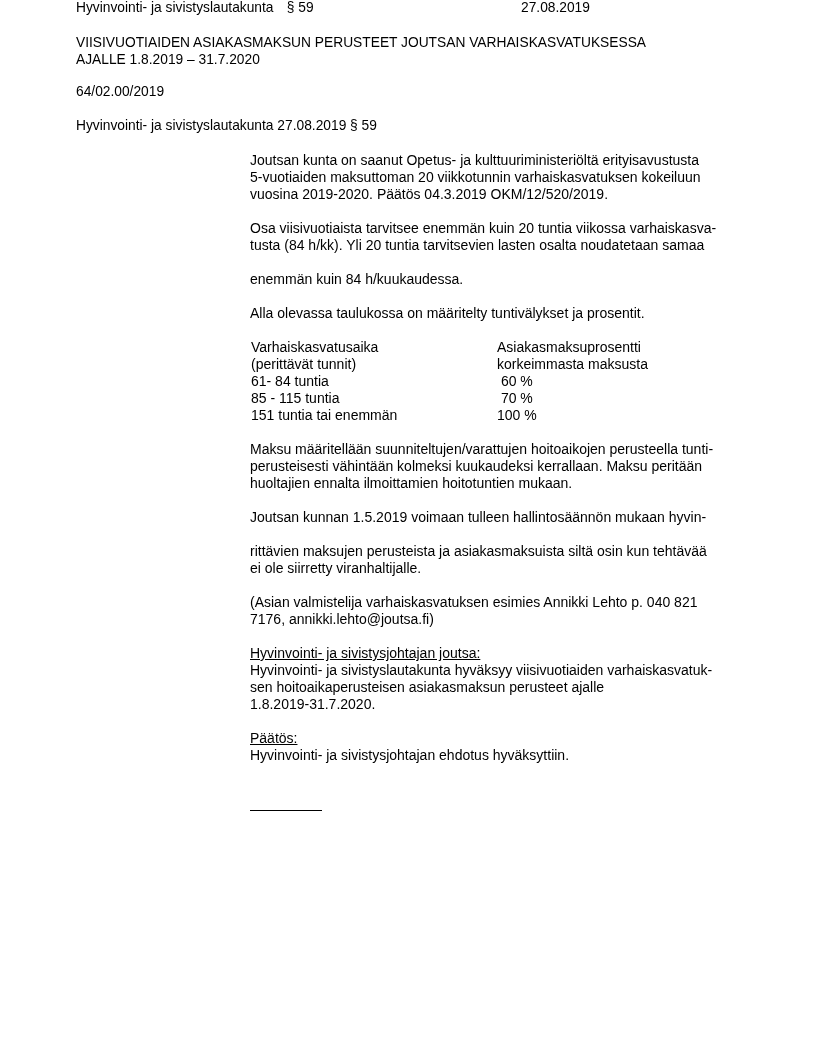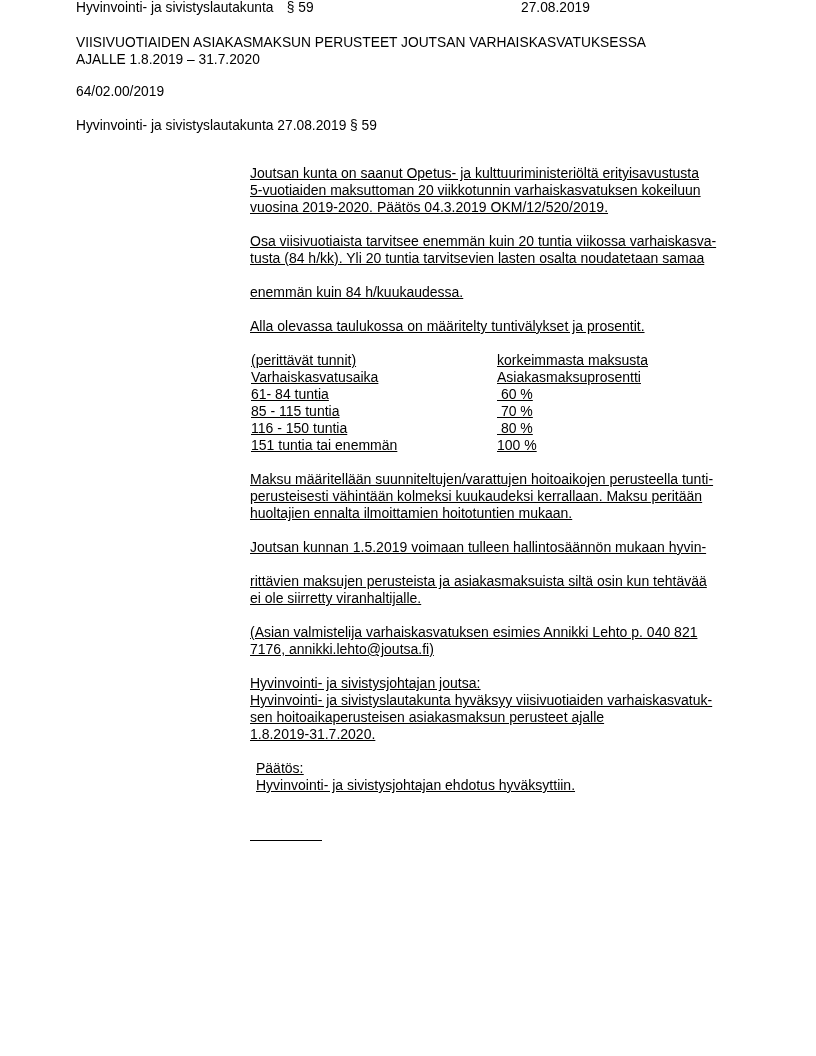--- a/index.html
+++ b/index.html
@@ -5,27 +5,27 @@
   html, body { margin: 0; padding: 0; background: #ffffff; }
   body { width: 816px; height: 1056px; position: relative; overflow: hidden;
          font-family: "Liberation Sans", sans-serif; color: #000; }
   .hdr { position: absolute; top: -1px; font-size: 14.5px; transform: scaleX(0.95); transform-origin: left top; white-space: nowrap; }
   .hdr-left { left: 76px; }
   .hdr-section { margin-left: 14px; }
   .hdr-date { left: 521px; }
   .title { position: absolute; left: 76px; top: 34px; font-size: 14.5px; line-height: 17px; transform: scaleX(0.95); transform-origin: left top; white-space: nowrap; }
   .dnum { position: absolute; left: 76px; top: 83px; font-size: 14.5px; transform: scaleX(0.95); transform-origin: left top; }
   .ref { position: absolute; left: 76px; top: 117px; font-size: 14.5px; transform: scaleX(0.95); transform-origin: left top; white-space: nowrap; }
-  .body { position: absolute; left: 250px; top: 165px; width: 500px; font-size: 14px; line-height: 17px; text-decoration: underline; }
+  .body { position: absolute; left: 250px; top: 152px; width: 500px; font-size: 14px; line-height: 17px; }
   .body p { margin: 0 0 17px 0; white-space: nowrap; }
   .tbl { margin: 0 0 17px 1px; border-collapse: collapse; font-size: 14px; line-height: 17px; }
   .tbl td { padding: 0; white-space: nowrap; }
   .tbl td.c1 { width: 246px; }
   .ul { text-decoration: underline; }
-  .p-tight { margin: 6px !important; }
+  .p-tight { margin: 0 !important; }
   .sig { margin-top: 17px; display: inline-block; width: 72px; border-bottom: 1px solid #000; height: 12px; }
 </style>
 </head>
 <body>
 
 <div class="hdr hdr-left">
   <span>Hyvinvointi- ja sivistyslautakunta</span><span class="hdr-section">§ 59</span>
 </div>
 <div class="hdr hdr-date">27.08.2019</div>
 
@@ -49,38 +49,34 @@
     <br>
     <span>enemmän kuin 84 h/kuukaudessa.</span>
   </p>
   <p>
     <span>Alla olevassa taulukossa on määritelty tuntivälykset ja prosentit.</span>
   </p>
 
   <table class="tbl">
     <tbody>
         <tr>
+      <td class="c1">Varhaiskasvatusaika</td>
+      <td>Asiakasmaksuprosentti</td>
+    </tr>
+    <tr>
       <td class="c1">(perittävät tunnit)</td>
       <td>korkeimmasta maksusta</td>
-    </tr>
-    <tr>
-      <td class="c1">Varhaiskasvatusaika</td>
-      <td>Asiakasmaksuprosentti</td>
     </tr>
     <tr>
       <td class="c1" style="white-space:pre">61- 84 tuntia</td>
       <td style="white-space:pre"> 60 %</td>
     </tr>
     <tr>
       <td class="c1" style="white-space:pre">85 - 115 tuntia</td>
       <td style="white-space:pre"> 70 %</td>
-    </tr>
-    <tr>
-      <td class="c1" style="white-space:pre">116 - 150 tuntia</td>
-      <td style="white-space:pre"> 80 %</td>
     </tr>
     <tr>
       <td class="c1" style="white-space:pre">151 tuntia tai enemmän</td>
       <td style="white-space:pre">100 %</td>
     </tr>
   </tbody>
     </table>
 
   <p>
     <span>Maksu määritellään suunniteltujen/varattujen hoitoaikojen perusteella tunti-</span><br>

